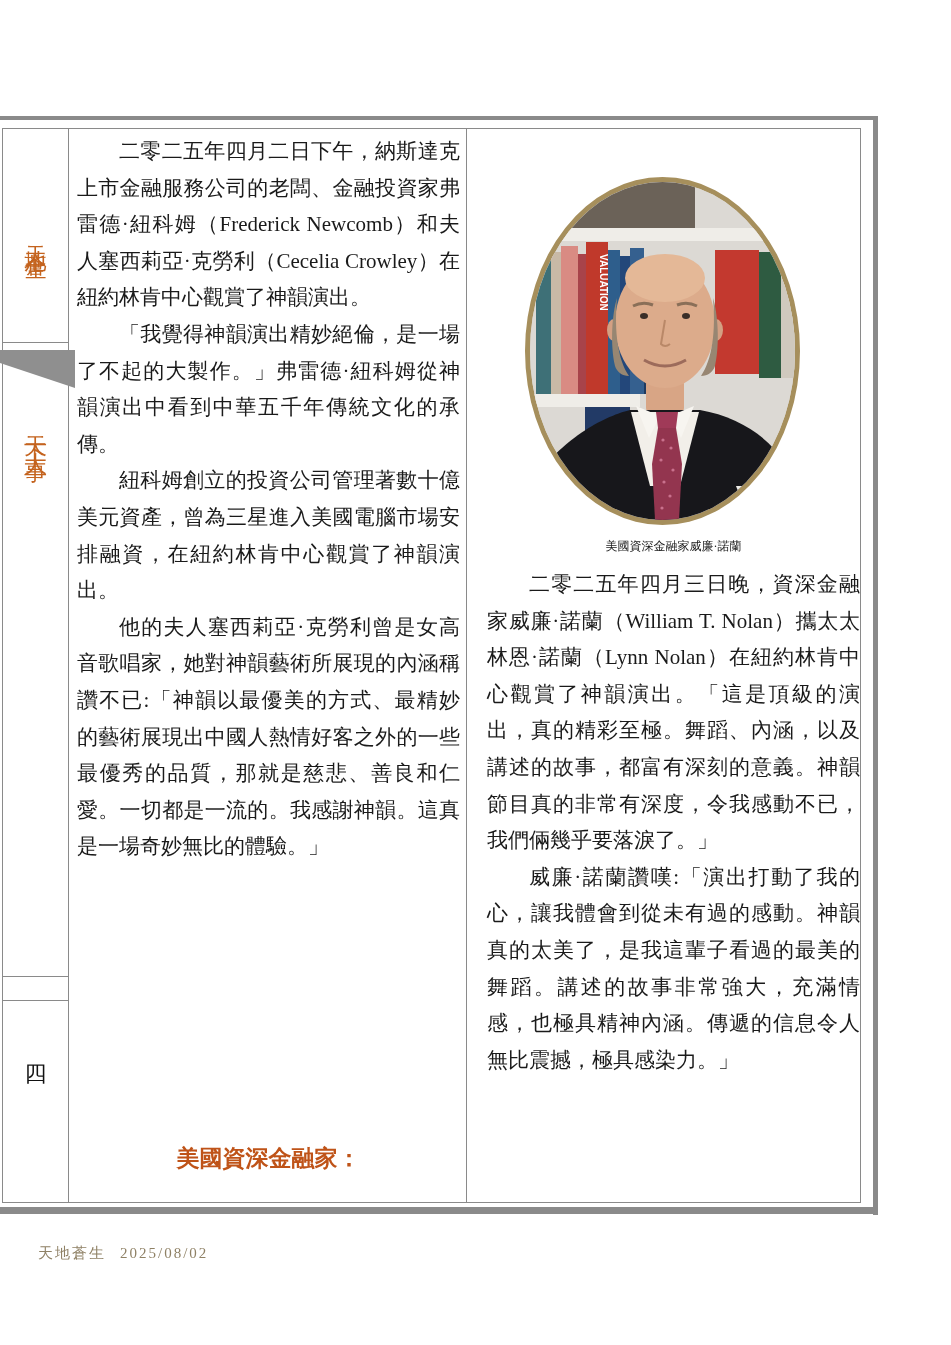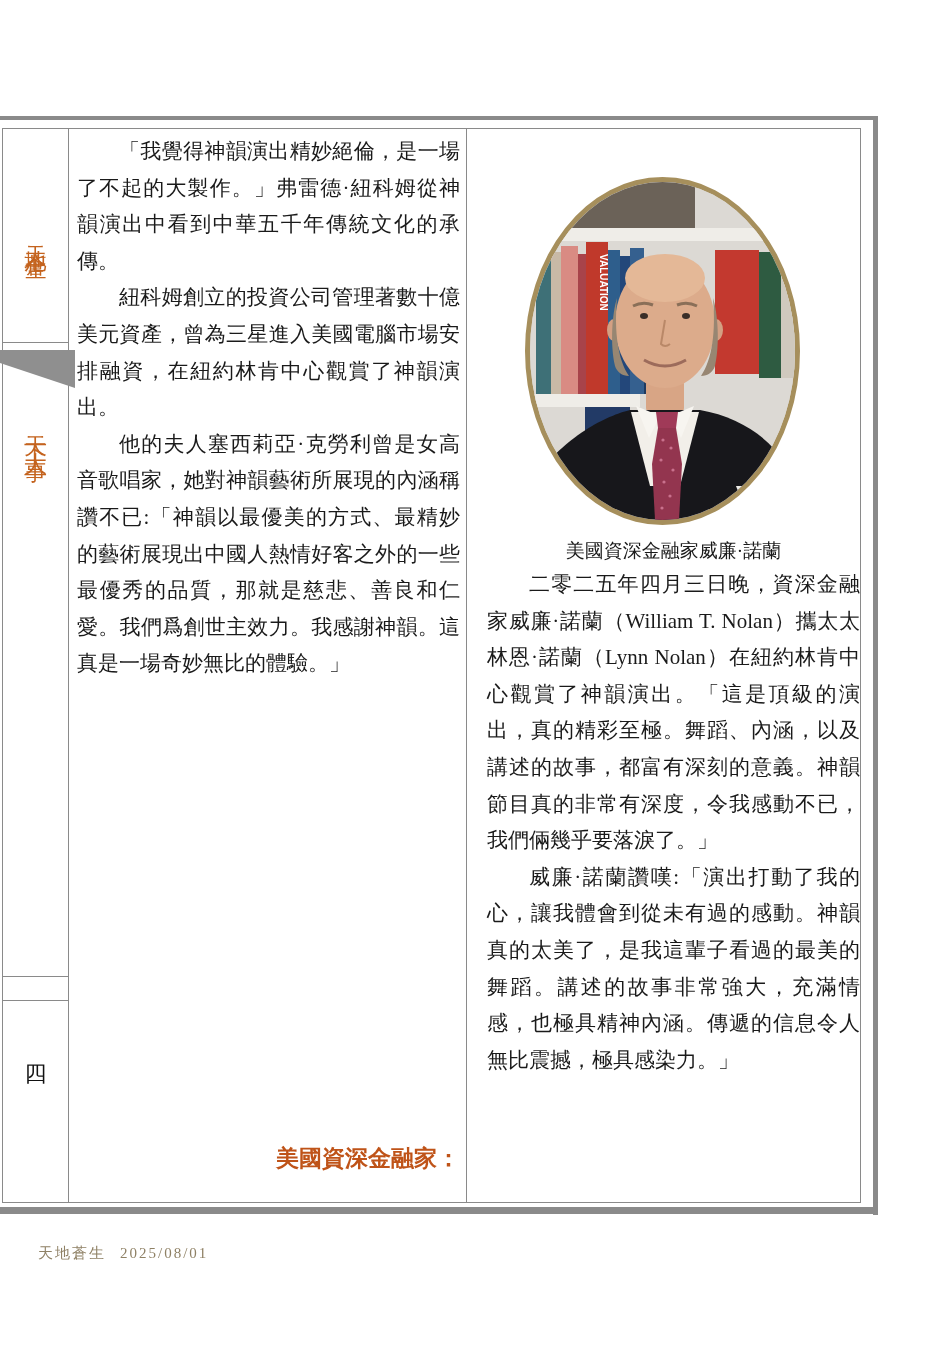--- a/index.html
+++ b/index.html
@@ -28,28 +28,28 @@
   .sidebar-hline{position:absolute;left:3px;top:976px;width:65px;height:1px;background:#8a8a8a;}
   .pagenum-box{position:absolute;left:3px;top:1000px;width:65px;height:202px;
                border-top:1px solid #8a8a8a;display:flex;justify-content:center;}
   .pagenum{margin-top:58px;font-size:22px;color:#111;}
   
   .col{position:absolute;font-size:21px;line-height:36.6px;text-align:justify;}
   .col p{margin:0;text-indent:2em;}
   .col-left{left:77px;top:133px;width:383px;}
   .col-right{left:487px;top:566px;width:373px;}
   .section-heading{position:absolute;left:77px;top:1140px;width:383px;
-                   color:#bf5318;font-weight:bold;font-size:23px;line-height:37px;text-align:right;}
+                   color:#bf5318;font-weight:bold;font-size:23px;line-height:37px;text-align:center;}
   
   .photo-oval{position:absolute;left:525px;top:177px;width:275px;height:348px;
               border:5px solid #a68f5c;border-radius:50%;box-sizing:border-box;
               overflow:hidden;background:#dcd9d4;}
   .photo-oval svg{display:block;width:100%;height:100%;}
   .photo-caption{position:absolute;left:487px;top:538px;width:373px;text-align:center;
-                 font-size:19px;color:#1a1a1a;}
+                 font-size:12px;color:#1a1a1a;}
   
   .footer{position:absolute;left:38px;top:1244px;font-size:15px;color:#8f8165;letter-spacing:2px;}
   .footer span{margin-right:14px;}
 </style>
 </head>
 <body>
 
 <div class="page">
 
   <div class="rule rule-top"></div>
@@ -66,23 +66,24 @@
   <div class="banner-shape"></div>
   <div class="section-vert">
     <div class="vertical-text">天下大事</div>
   </div>
   <div class="sidebar-hline"></div>
   <div class="pagenum-box">
     <div class="pagenum">四</div>
   </div>
 
   <div class="col col-left">
+    <p>二零二五年四月二日下午，納斯達克上市金融服務公司的老闆、金融投資家弗雷德·紐科姆（Frederick Newcomb）和夫人塞西莉亞·克勞利（Cecelia Crowley）在紐約林肯中心觀賞了神韻演出。</p>
     <p>「我覺得神韻演出精妙絕倫，是一場了不起的大製作。」弗雷德·紐科姆從神韻演出中看到中華五千年傳統文化的承傳。</p>
     <p>紐科姆創立的投資公司管理著數十億美元資產，曾為三星進入美國電腦市場安排融資，在紐約林肯中心觀賞了神韻演出。</p>
-    <p>他的夫人塞西莉亞·克勞利曾是女高音歌唱家，她對神韻藝術所展現的內涵稱讚不已:「神韻以最優美的方式、最精妙的藝術展現出中國人熱情好客之外的一些最優秀的品質，那就是慈悲、善良和仁愛。我們爲創世主效力。我感謝神韻。這真是一場奇妙無比的體驗。」</p>
+    <p>他的夫人塞西莉亞·克勞利曾是女高音歌唱家，她對神韻藝術所展現的內涵稱讚不已:「神韻以最優美的方式、最精妙的藝術展現出中國人熱情好客之外的一些最優秀的品質，那就是慈悲、善良和仁愛。一切都是一流的。我感謝神韻。這真是一場奇妙無比的體驗。」</p>
   </div>
 
   <div class="section-heading">
     <div>美國資深金融家：</div>
   </div>
 
   <div class="photo-oval">
     <svg viewBox="0 0 265 338" preserveAspectRatio="none">
 
       <rect x="0" y="0" width="265" height="338" fill="#dcd9d4"></rect>
@@ -145,16 +146,16 @@
     </svg>
   </div>
   <div class="photo-caption">美國資深金融家威廉·諾蘭</div>
 
   <div class="col col-right">
     <p>二零二五年四月三日晚，資深金融家威廉·諾蘭（William T. Nolan）攜太太林恩·諾蘭（Lynn Nolan）在紐約林肯中心觀賞了神韻演出。「這是頂級的演出，真的精彩至極。舞蹈、內涵，以及講述的故事，都富有深刻的意義。神韻節目真的非常有深度，令我感動不已，我們倆幾乎要落淚了。」</p>
     <p>威廉·諾蘭讚嘆:「演出打動了我的心，讓我體會到從未有過的感動。神韻真的太美了，是我這輩子看過的最美的舞蹈。講述的故事非常強大，充滿情感，也極具精神內涵。傳遞的信息令人無比震撼，極具感染力。」</p>
   </div>
 
   <div class="footer">
-    <span>天地蒼生</span><span>2025/08/01</span>
+    <span>天地蒼生</span><span>2025/08/02</span>
   </div>
 
 </div>
 
 </body></html>

